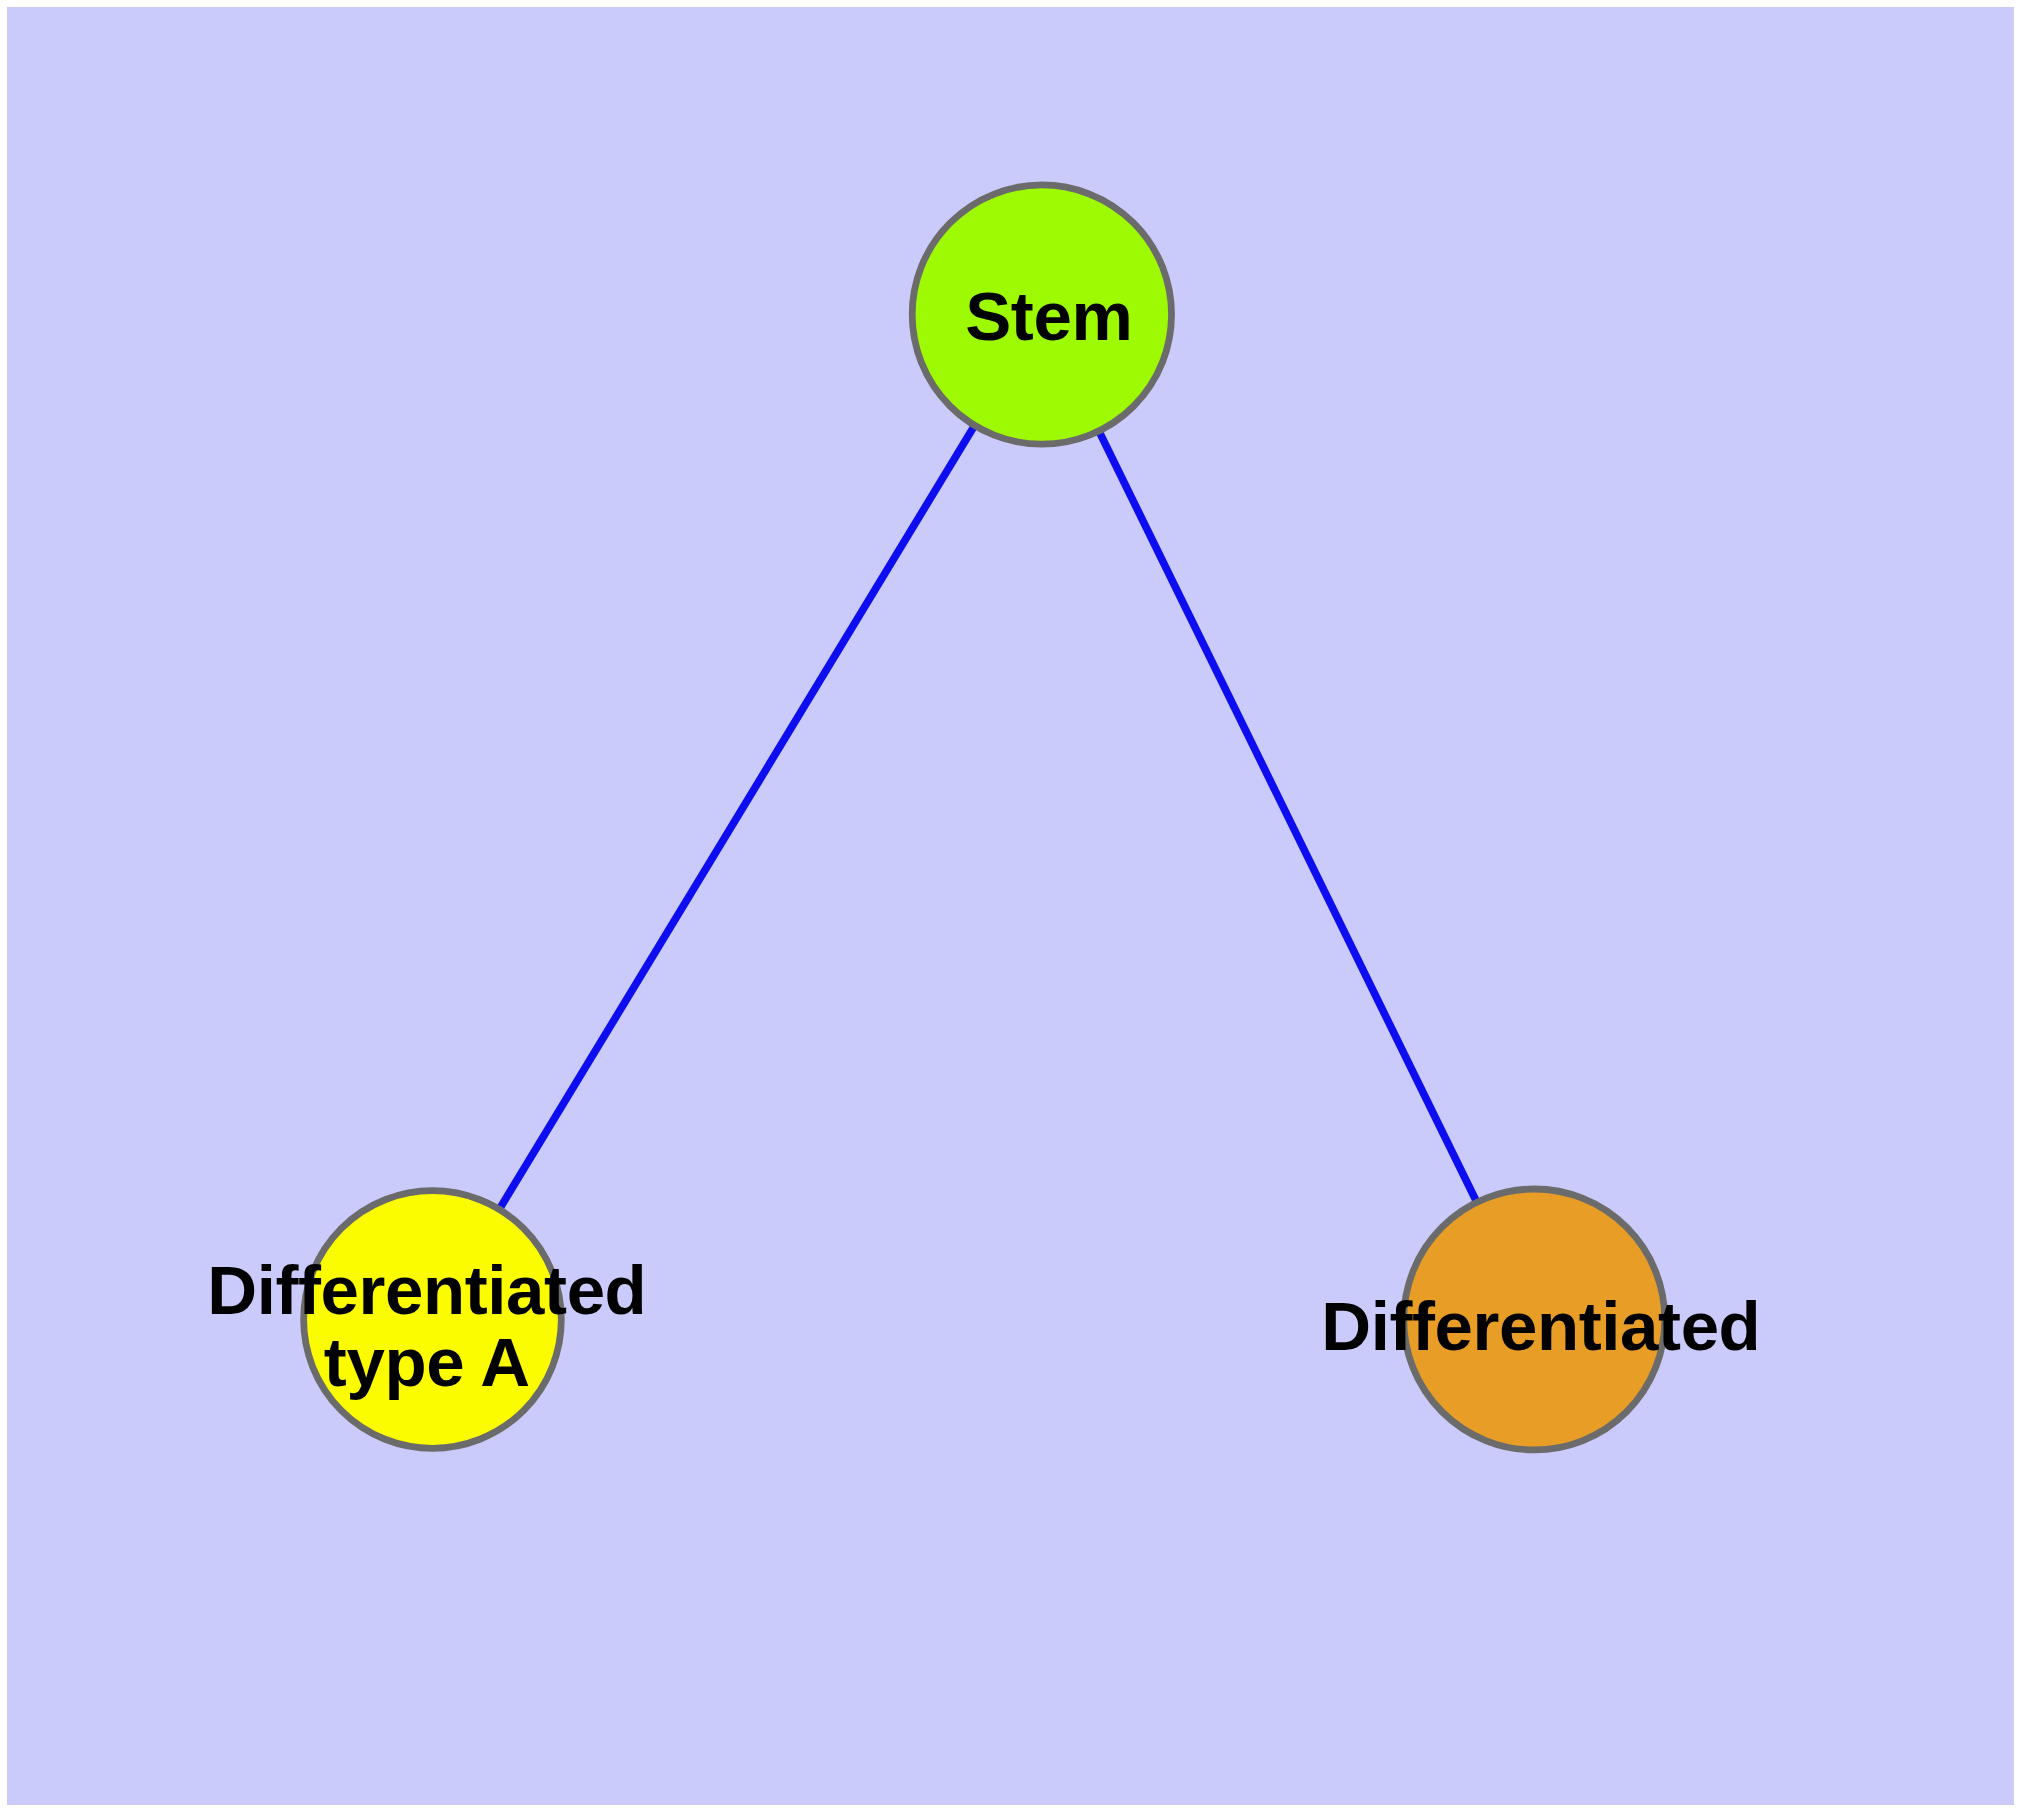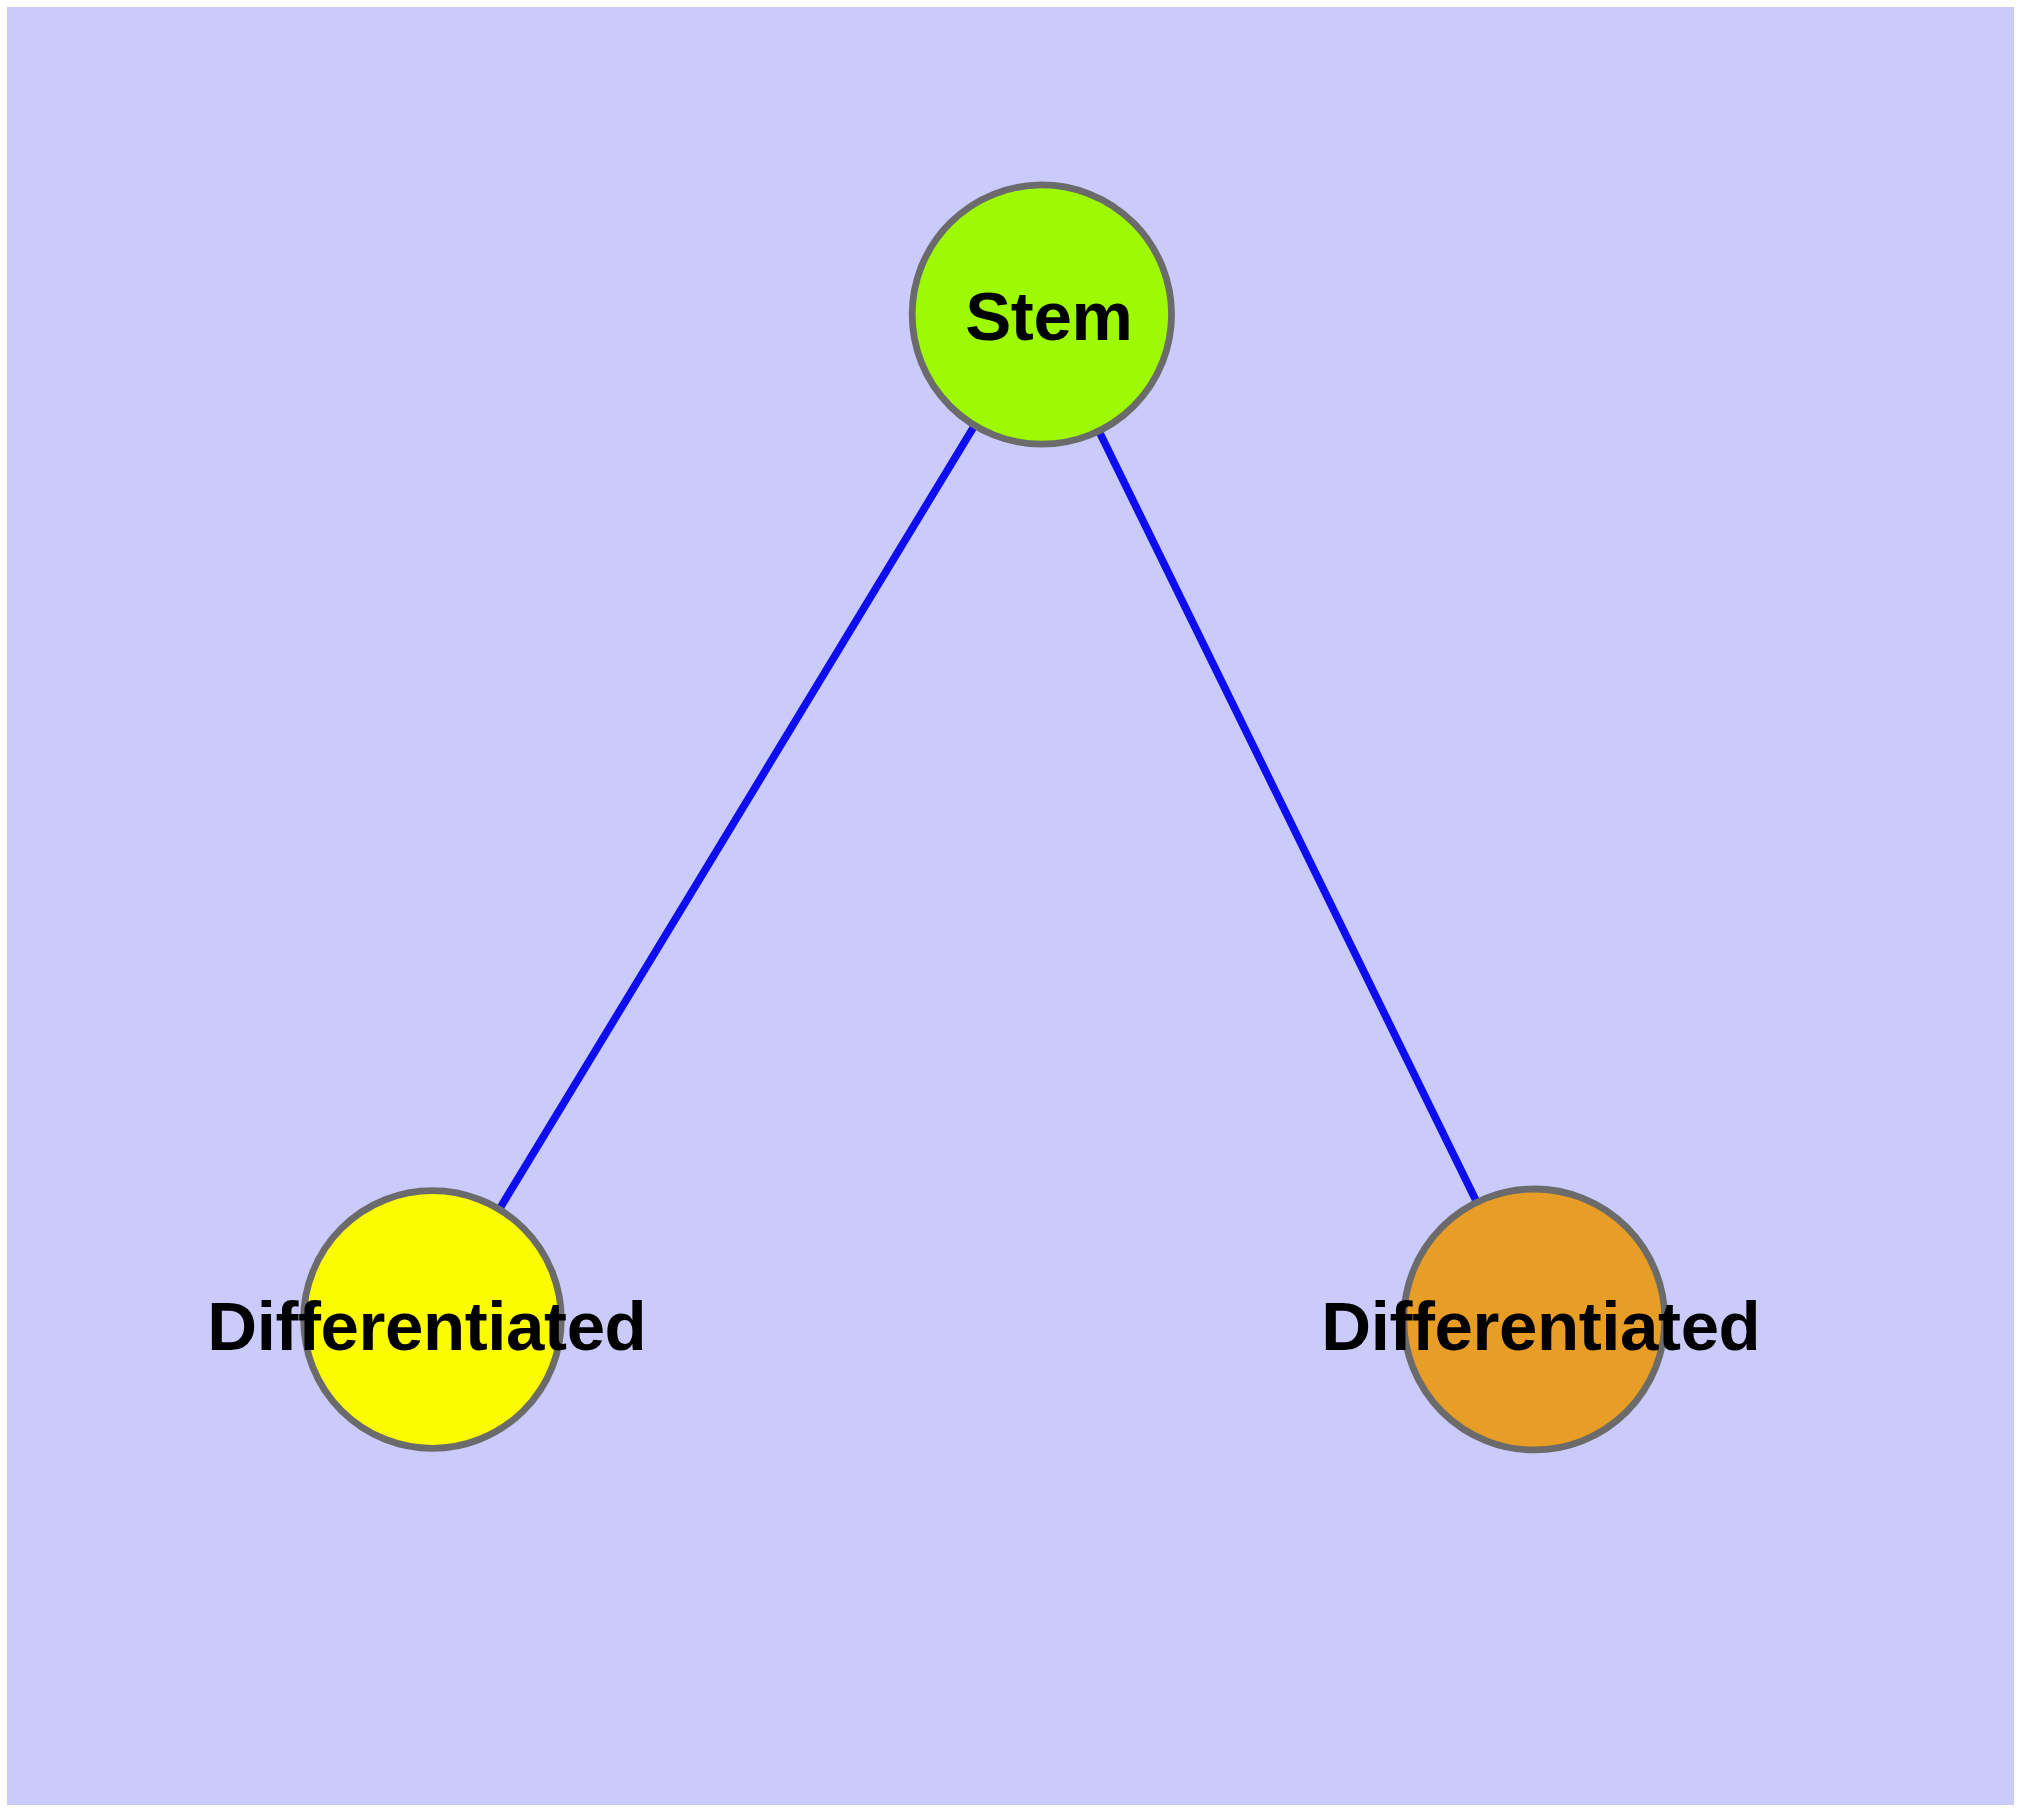--- a/index.html
+++ b/index.html
@@ -77,19 +77,19 @@
         </g>
       <g id="node-layer">
           <circle cx="1221" cy="363" r="153" fill="#9efa02" stroke="#6b6b6b" stroke-width="8"></circle>
           <circle cx="502" cy="1549" r="152" fill="#fcfc00" stroke="#6b6b6b" stroke-width="8"></circle>
           <circle cx="1802" cy="1549" r="154" fill="#e89e26" stroke="#6b6b6b" stroke-width="8"></circle>
         </g>
     </svg>
 
     <div class="node-label" id="label-stem"><span>Stem</span></div>
 
-    <div class="node-label" id="label-diff-a"><span>Differentiated</span><br></div>
+    <div class="node-label" id="label-diff-a"><span>Differentiated</span><br><span>type A</span></div>
 
     <div class="node-label" id="label-diff-b"><span>Differentiated</span><br></div>
 
   </div>
 </div>
 
 
 </body></html>

